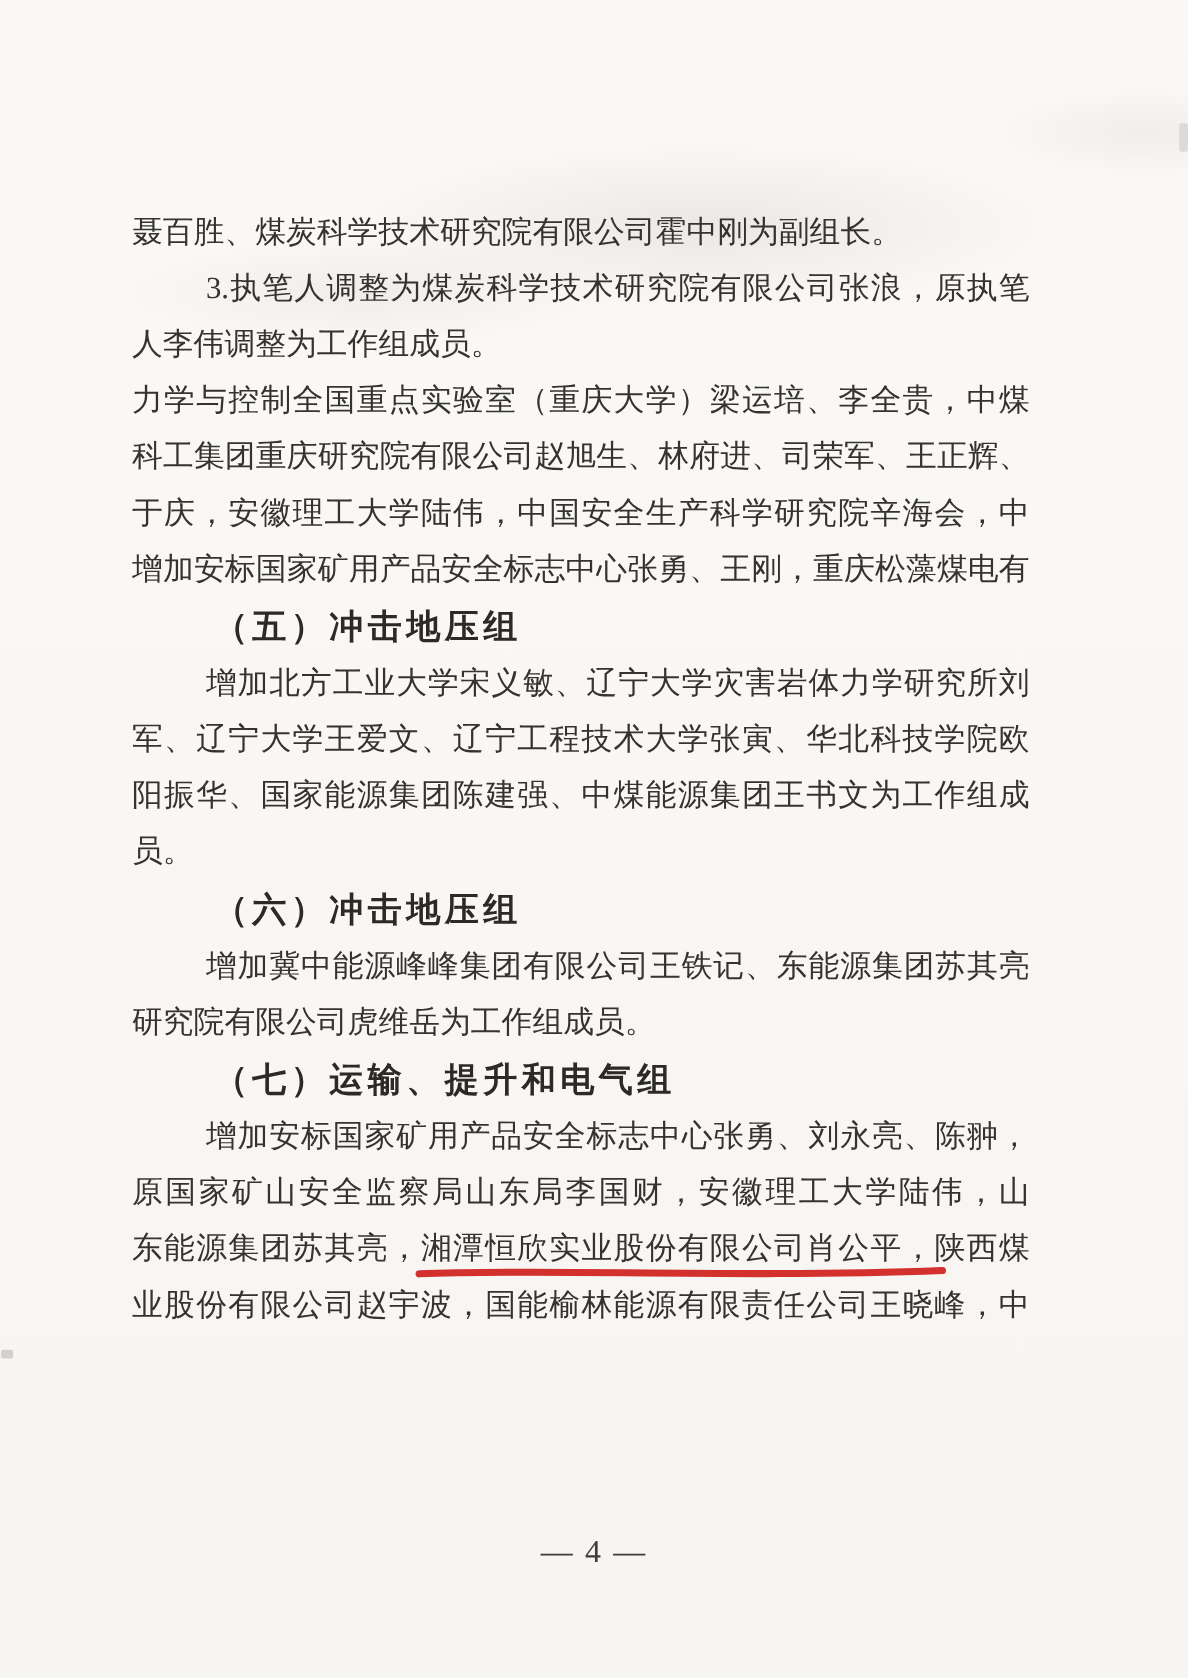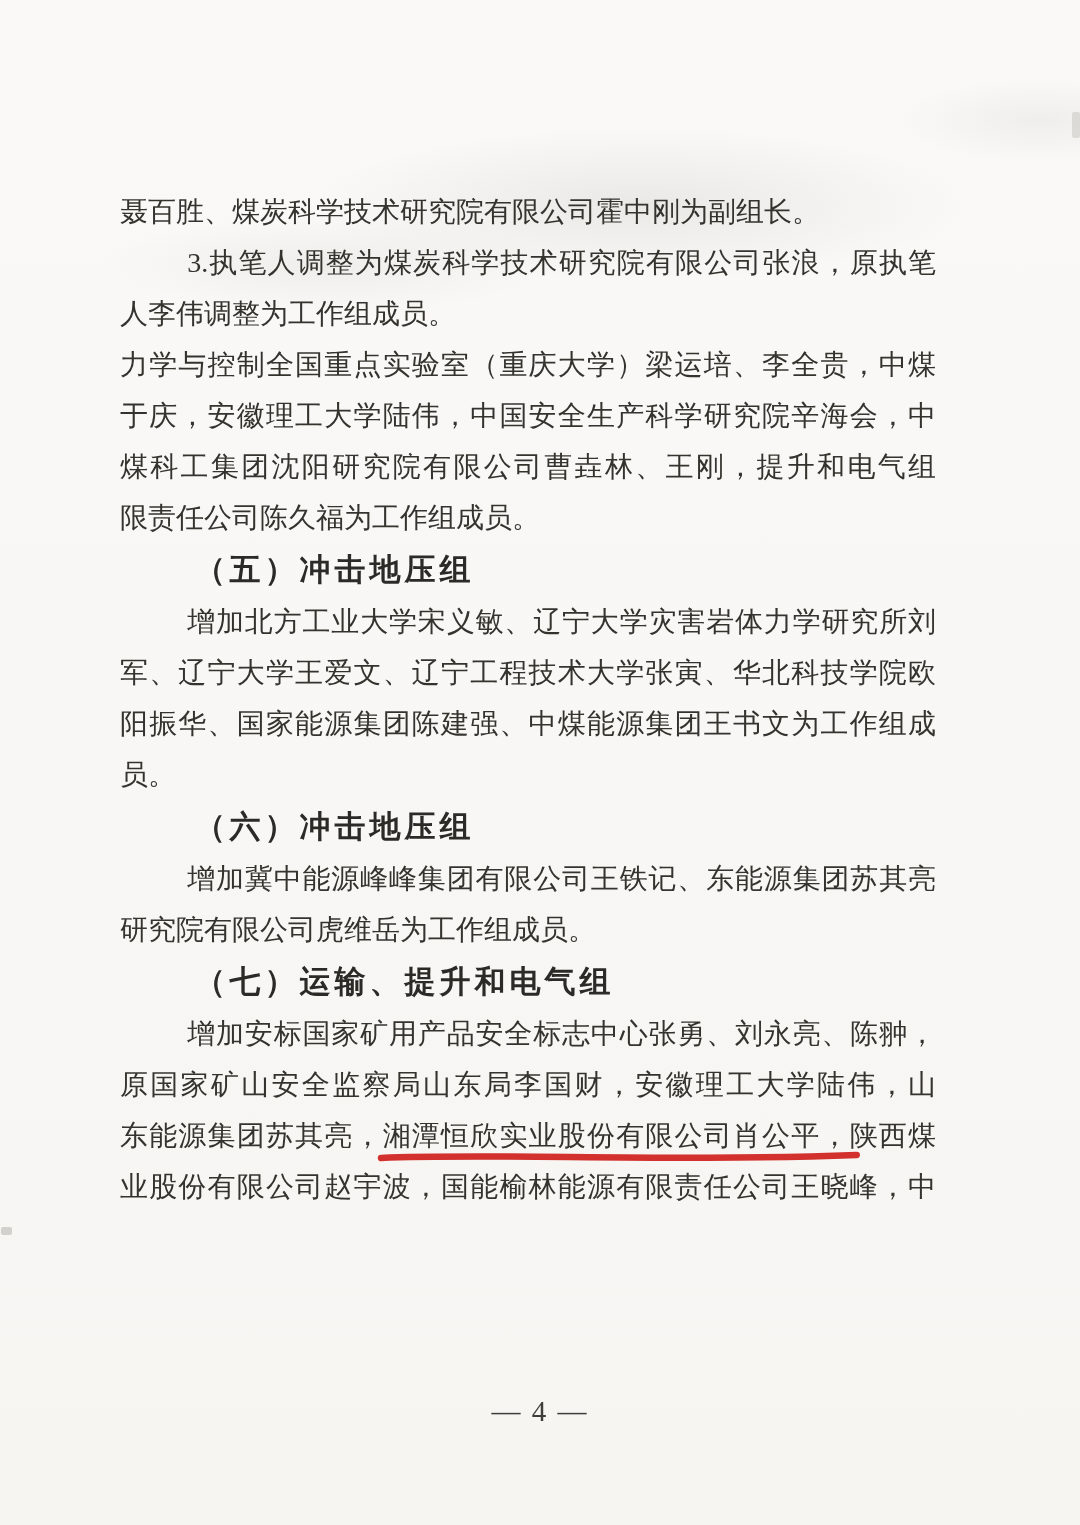--- a/index.html
+++ b/index.html
@@ -49,23 +49,23 @@
 </style>
 </head>
 <body>
 
 <div class="page">
   <div class="text-block">
       <div class="line">聂百胜、煤炭科学技术研究院有限公司霍中刚为副组长。</div>
       <div class="line indent justify">3.执笔人调整为煤炭科学技术研究院有限公司张浪，原执笔</div>
       <div class="line">人李伟调整为工作组成员。</div>
       <div class="line justify">力学与控制全国重点实验室（重庆大学）梁运培、李全贵，中煤</div>
+      <div class="line justify">科工集团重庆研究院有限公司赵旭生、林府进、司荣军、王正辉、</div>
       <div class="line justify">于庆，安徽理工大学陆伟，中国安全生产科学研究院辛海会，中</div>
-      <div class="line justify">煤科工集团沈阳研究院有限公司曹垚林、王刚，提升和电气组</div>
-      <div class="line">限责任公司陈久福为工作组成员。</div>
+      <div class="line justify">增加安标国家矿用产品安全标志中心张勇、王刚，重庆松藻煤电有</div>
       <div class="line heading indent">（五）冲击地压组</div>
       <div class="line indent justify">增加北方工业大学宋义敏、辽宁大学灾害岩体力学研究所刘</div>
       <div class="line justify">军、辽宁大学王爱文、辽宁工程技术大学张寅、华北科技学院欧</div>
       <div class="line justify">阳振华、国家能源集团陈建强、中煤能源集团王书文为工作组成</div>
       <div class="line">员。</div>
       <div class="line heading indent">（六）冲击地压组</div>
       <div class="line indent justify">增加冀中能源峰峰集团有限公司王铁记、东能源集团苏其亮</div>
       <div class="line">研究院有限公司虎维岳为工作组成员。</div>
       <div class="line heading indent">（七）运输、提升和电气组</div>
       <div class="line indent justify">增加安标国家矿用产品安全标志中心张勇、刘永亮、陈翀，</div>

